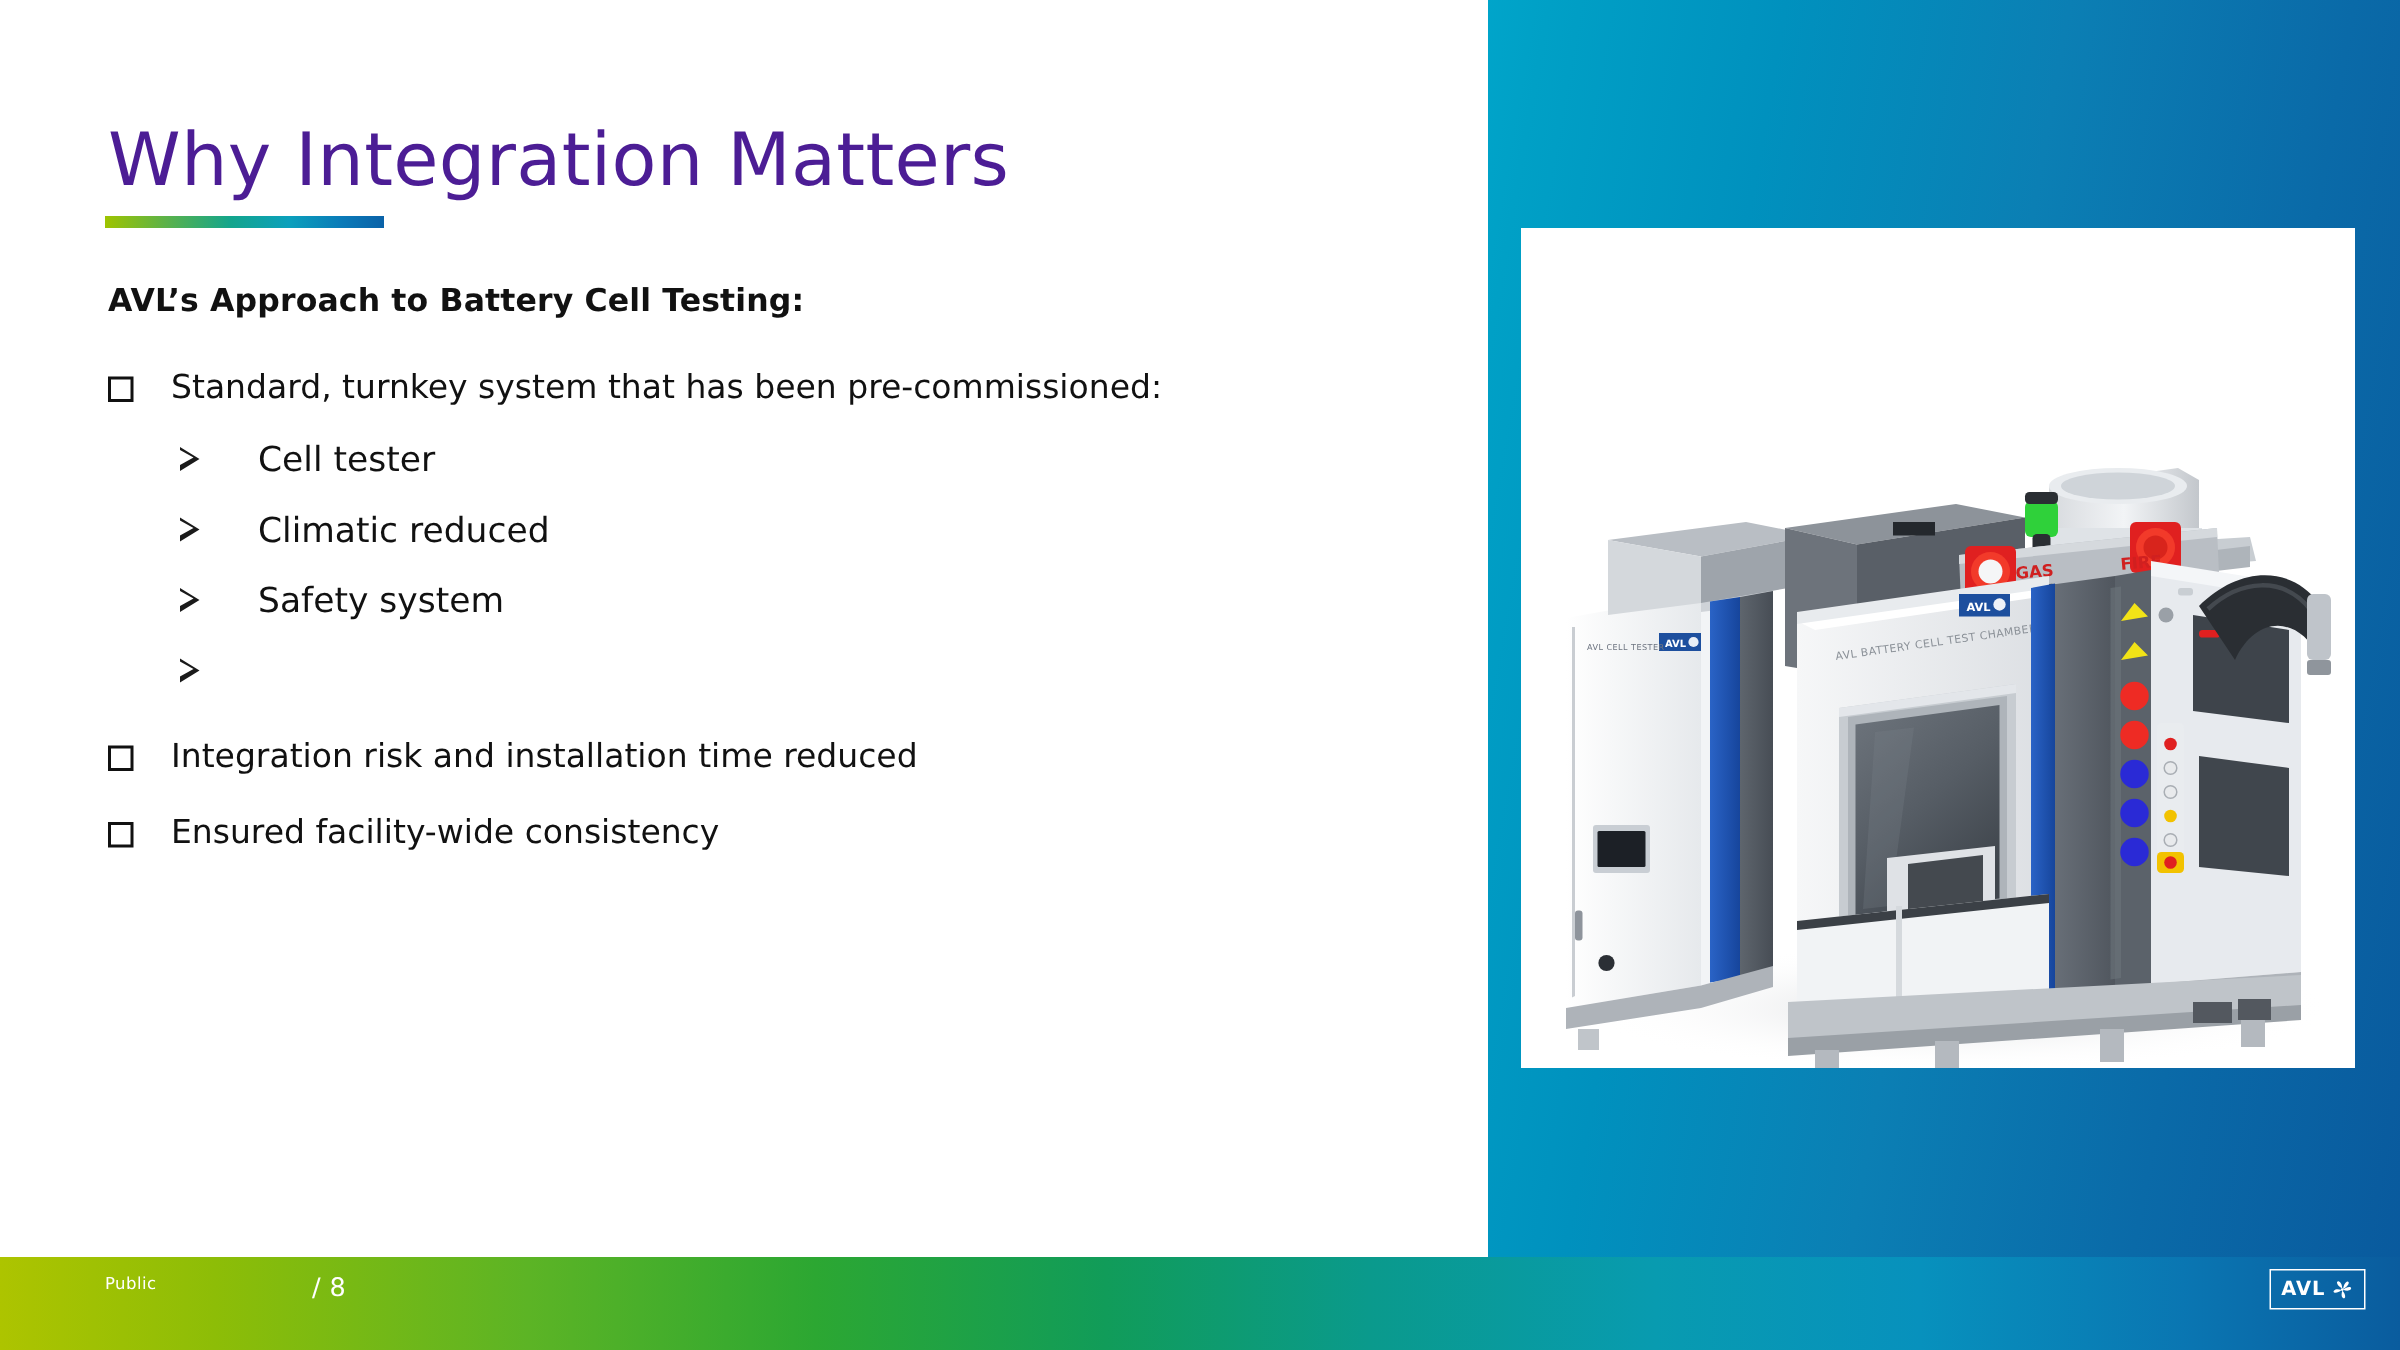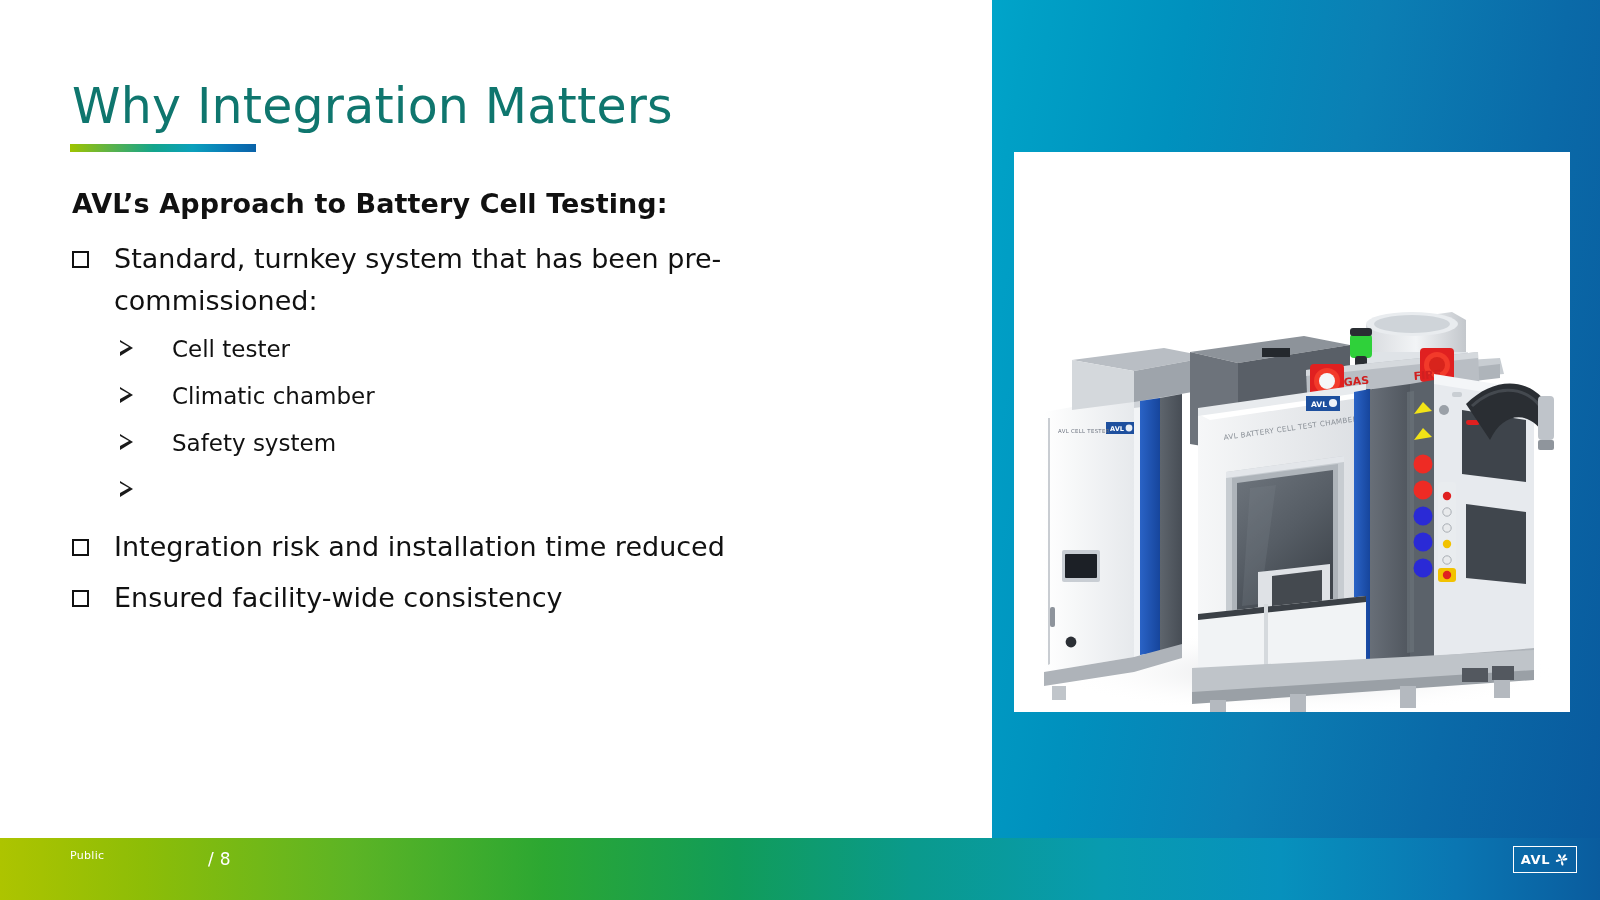--- a/index.html
+++ b/index.html
@@ -17,41 +17,41 @@
     position:absolute; left:970px; top:0; width:630px; height:900px;
     background:linear-gradient(100deg,#00a7cc 0%, #00a0c6 8%, #0091be 28%, #0b7fb4 52%, #0a6aa8 76%, #09599d 100%);
   }
   .white-notch{
     position:absolute; left:970px; top:0; width:22px; height:838px; background:#ffffff;
   }
 
   
   .title{
     position:absolute; left:72px; top:78px;
-    font-size:49px; font-weight:400; color:#0f766e; letter-spacing:0.2px;
+    font-size:49px; font-weight:400; color:#4c1d95; letter-spacing:0.2px;
     font-family:"DejaVu Sans", sans-serif; white-space:nowrap;
   }
   .title-rule{
     position:absolute; left:70px; top:144px; width:186px; height:8px;
     background:linear-gradient(90deg,#9ec400 0%, #5bb24a 22%, #13a58c 45%, #0ba0bc 66%, #0a7ab8 85%, #0a62a8 100%);
   }
 
   
   .lead{
     position:absolute; left:72px; top:188px;
-    font-size:27px; font-weight:bold; color:#111; letter-spacing:0.1px; white-space:nowrap;
+    font-size:21px; font-weight:bold; color:#111; letter-spacing:0.1px; white-space:nowrap;
   }
   .bullets{ position:absolute; left:72px; top:238px; width:790px; }
 
   .b1{ display:flex; align-items:flex-start; margin-bottom:4px; }
   .b1 .mk{
     width:42px; flex:0 0 42px; font-size:24px; line-height:42px; color:#111; text-align:left;
     font-family:"DejaVu Sans", sans-serif;
   }
-  .b1 .tx{ font-size:27px; line-height:42px; color:#111; flex:1; }
+  .b1 .tx{ font-size:22px; line-height:42px; color:#111; flex:1; }
 
   .b2{ display:flex; align-items:flex-start; margin-bottom:0px; }
   .b2 .mk{
     width:52px; flex:0 0 52px; margin-left:48px; font-size:21px; line-height:47px; color:#111;
   }
   .b2 .tx{ font-size:23px; line-height:47px; color:#111; flex:1; }
 
   .sq{ display:inline-block; width:17px; height:17px; border:2.2px solid #111; position:relative; top:1px; }
   .arw-wrap{ position:relative; display:inline-block; width:16px; height:16px; }
   .arw-wrap:before{
@@ -325,21 +325,21 @@
       <span class="mk"><span class="sq"></span></span>
       <span class="tx">Standard, turnkey system that has been pre-commissioned:</span>
     </div>
 
     <div class="b2">
       <span class="mk"><span class="arw-wrap"></span></span>
       <span class="tx">Cell tester</span>
     </div>
     <div class="b2">
       <span class="mk"><span class="arw-wrap"></span></span>
-      <span class="tx">Climatic chamber</span>
+      <span class="tx">Climatic reduced</span>
     </div>
     <div class="b2">
       <span class="mk"><span class="arw-wrap"></span></span>
       <span class="tx">Safety system</span>
     </div>
     <div class="b2">
       <span class="mk"><span class="arw-wrap"></span></span>
     </div>
 
     <div class="b1" style="margin-top:12px;">

